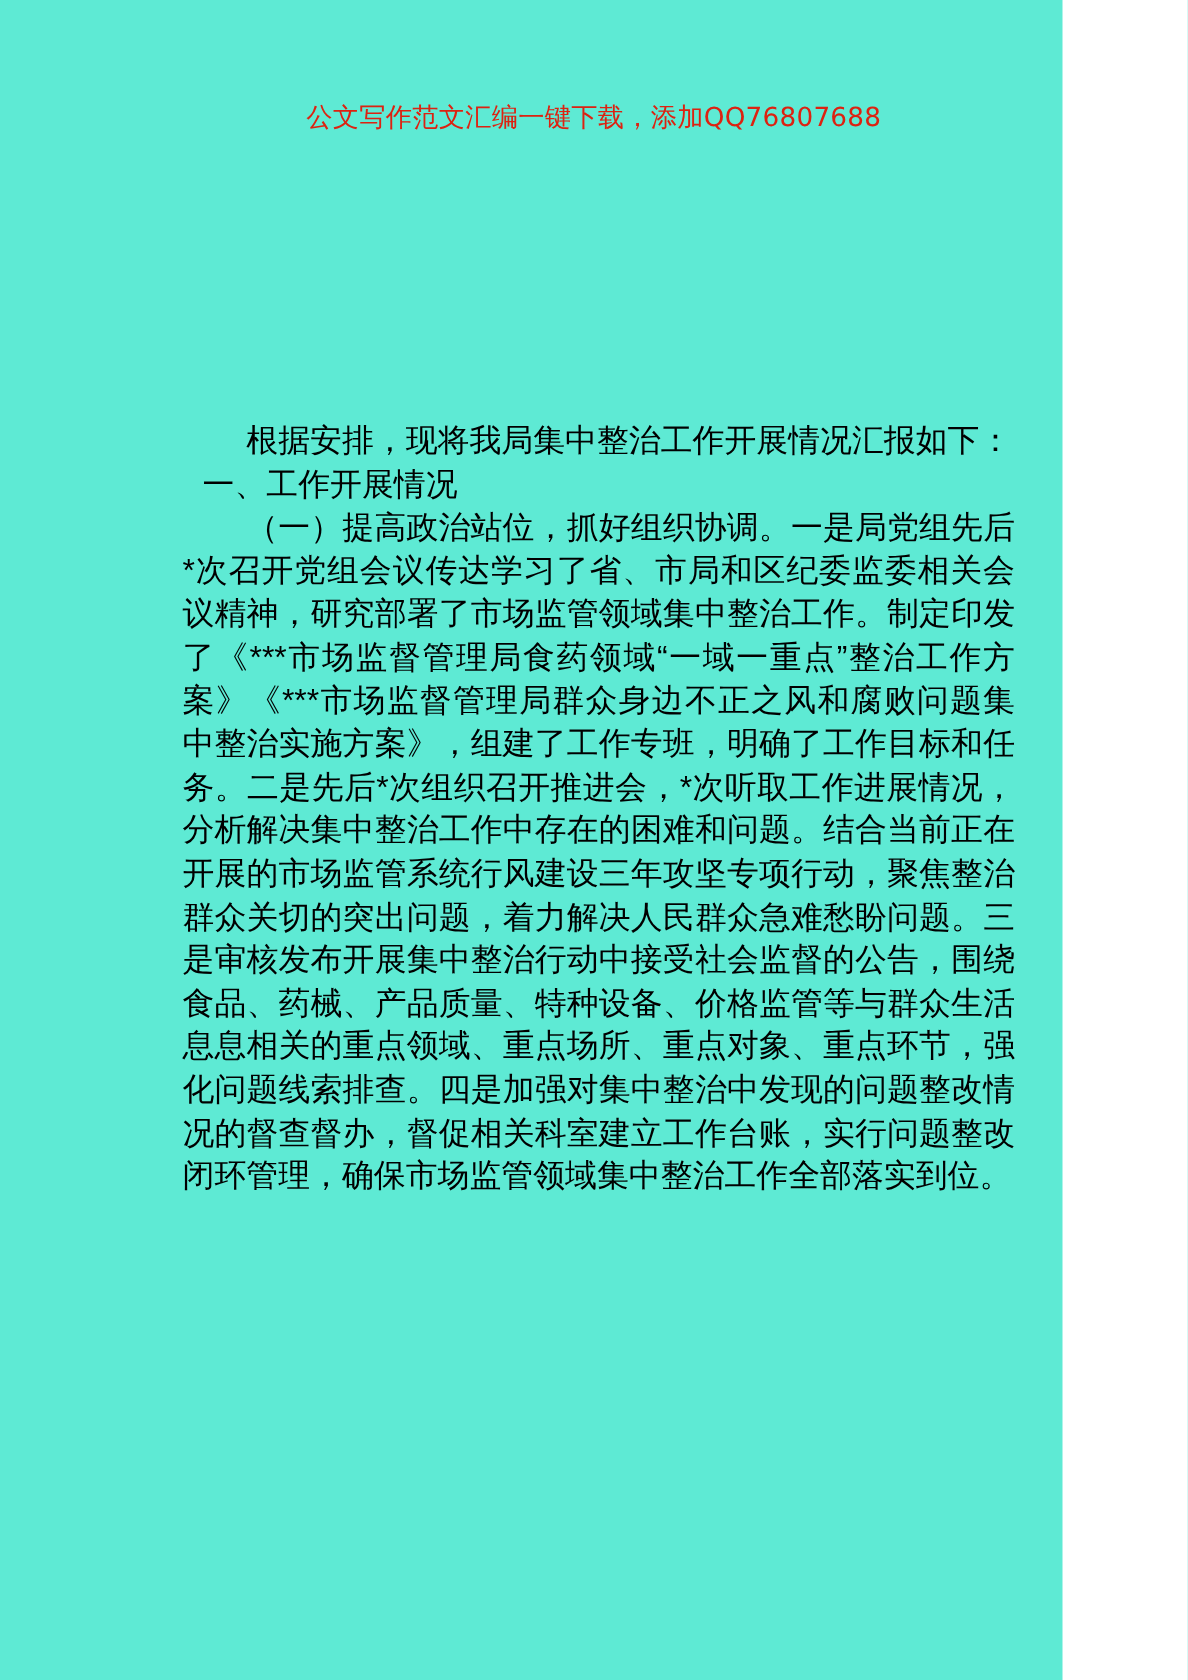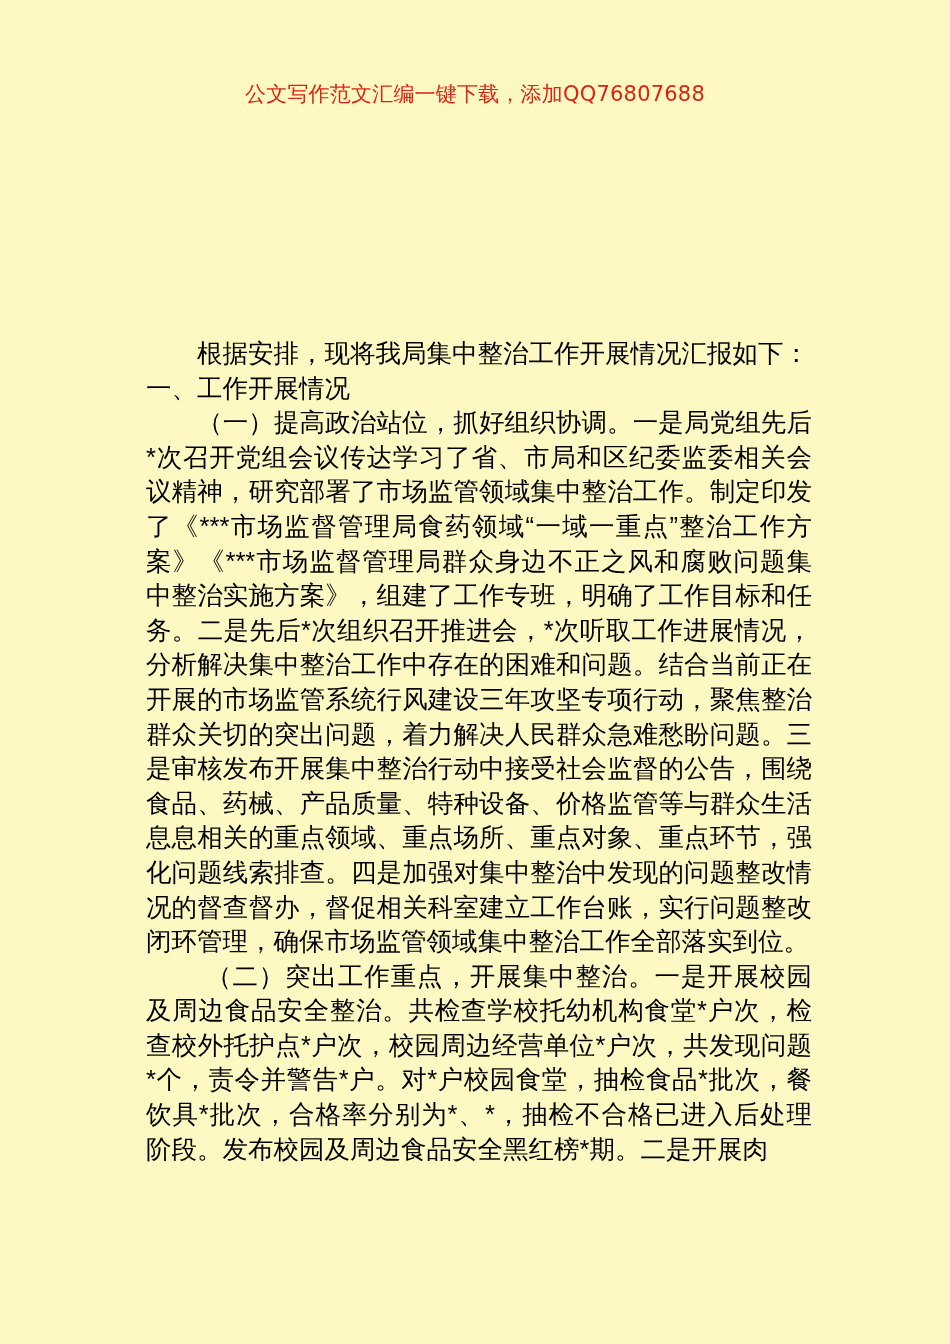--- a/index.html
+++ b/index.html
@@ -11,23 +11,23 @@
     width: 950px;
     height: 1344px;
     overflow: hidden;
     font-family: "DejaVu Sans", "Liberation Sans", sans-serif;
     color: #000000;
     -webkit-font-smoothing: antialiased;
   }
 
   .page {
     position: relative;
-    width: 950px;
+    width: 850px;
     height: 1344px;
-    background: #fef9c3;
+    background: #5eead4;
     box-sizing: border-box;
   }
 
   
   .promo-banner {
     position: absolute;
     left: 0;
     top: 80px;
     width: 950px;
     text-align: center;
@@ -68,34 +68,33 @@
     line-height: 34.6px;
     text-align: justify;
     text-justify: inter-character;
     letter-spacing: 0px;
     color: #000000;
     margin: 0;
     font-family: Liberation Sans, sans-serif;
     word-break: break-all;
   }
   .para.indent-2 { text-indent: 51px; }
-  .para.indent-1 { text-indent: 0px; }
+  .para.indent-1 { text-indent: 0px; margin-left: 16px; }
   .para.indent-2h { text-indent: 60px; }
 
   
   .para { text-align-last: left; }
 </style>
 </head>
 <body>
 
 <div class="page">
 
   <div class="promo-banner">公文写作范文汇编一键下载，添加QQ76807688</div>
 
 
   <div class="doc-body">
     <p class="para indent-2">根据安排，现将我局集中整治工作开展情况汇报如下：</p>
     <p class="para indent-1">一、工作开展情况</p>
     <p class="para indent-2">（一）提高政治站位，抓好组织协调。一是局党组先后*次召开党组会议传达学习了省、市局和区纪委监委相关会议精神，研究部署了市场监管领域集中整治工作。制定印发了《***市场监督管理局食药领域“一域一重点”整治工作方案》《***市场监督管理局群众身边不正之风和腐败问题集中整治实施方案》，组建了工作专班，明确了工作目标和任务。二是先后*次组织召开推进会，*次听取工作进展情况，分析解决集中整治工作中存在的困难和问题。结合当前正在开展的市场监管系统行风建设三年攻坚专项行动，聚焦整治群众关切的突出问题，着力解决人民群众急难愁盼问题。三是审核发布开展集中整治行动中接受社会监督的公告，围绕食品、药械、产品质量、特种设备、价格监管等与群众生活息息相关的重点领域、重点场所、重点对象、重点环节，强化问题线索排查。四是加强对集中整治中发现的问题整改情况的督查督办，督促相关科室建立工作台账，实行问题整改闭环管理，确保市场监管领域集中整治工作全部落实到位。</p>
-    <p class="para indent-2h">（二）突出工作重点，开展集中整治。一是开展校园及周边食品安全整治。共检查学校托幼机构食堂*户次，检查校外托护点*户次，校园周边经营单位*户次，共发现问题*个，责令并警告*户。对*户校园食堂，抽检食品*批次，餐饮具*批次，合格率分别为*、*，抽检不合格已进入后处理阶段。发布校园及周边食品安全黑红榜*期。二是开展肉</p>
   </div>
 
 </div>
 
 </body></html>

